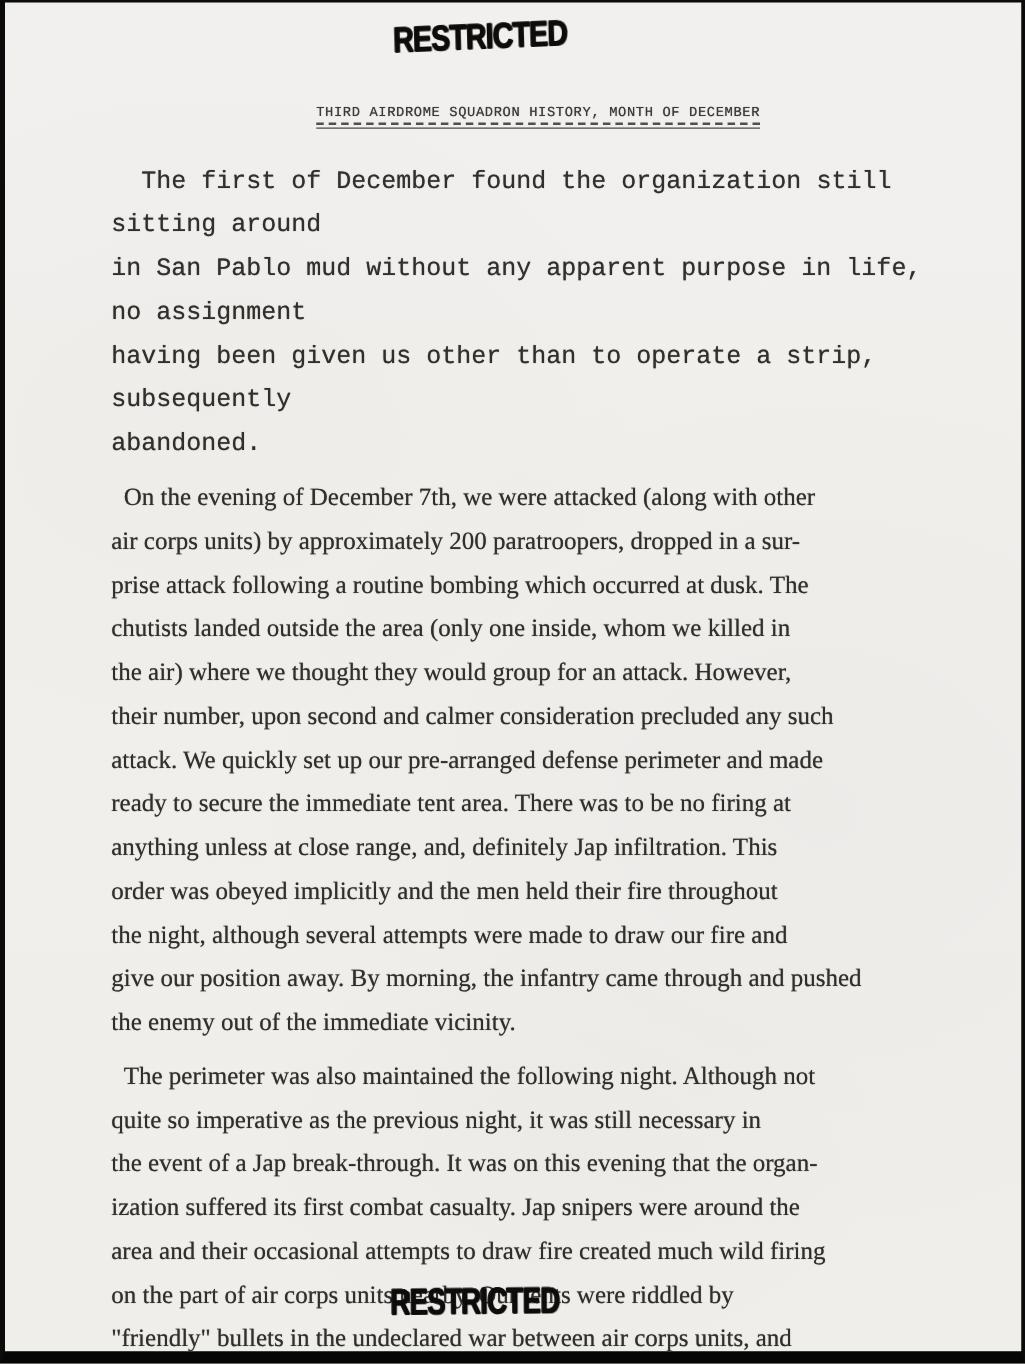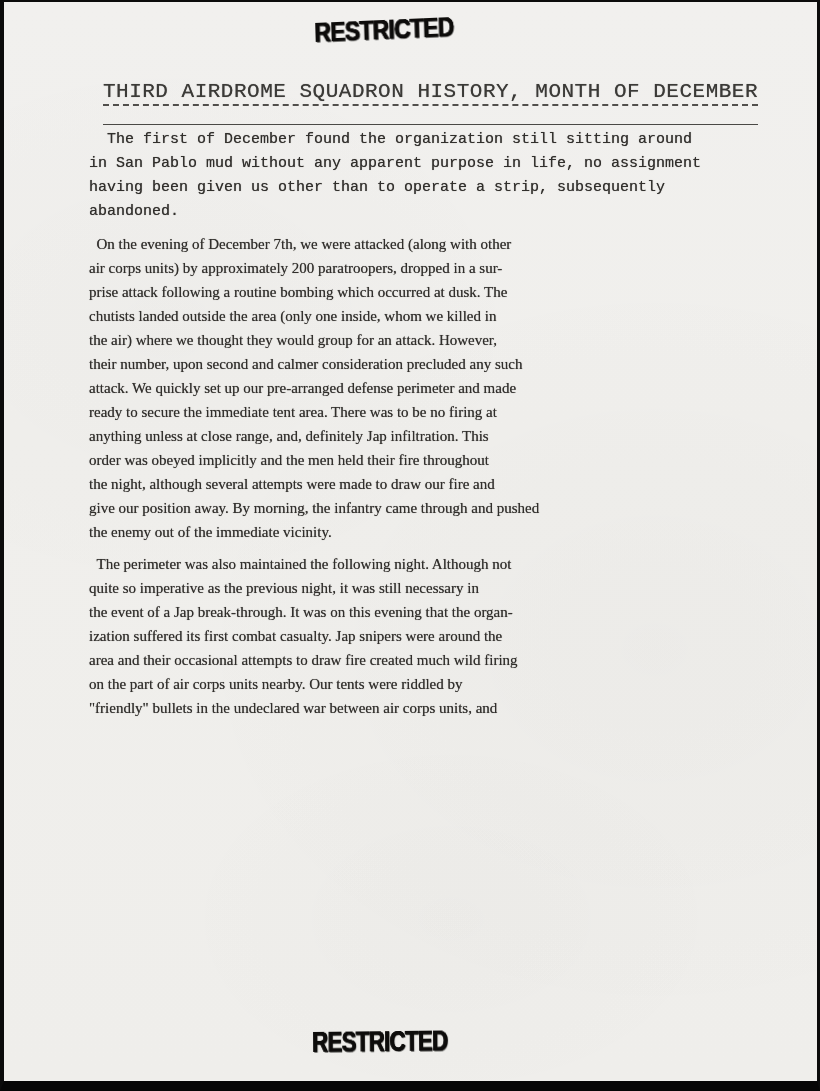--- a/index.html
+++ b/index.html
@@ -55,43 +55,43 @@
 
   .doc-title-wrap {
     position: absolute;
     top: 78px;
     left: 0;
     width: 100%;
     text-align: center;
   }
   .doc-title {
     display: inline-block;
-    font-size: 21px;
+    font-size: 11px;
     letter-spacing: 0.5px;
     color: #3b3a37;
     text-shadow: 0 0 0.7px rgba(59,58,55,0.8);
     border-bottom: 1.5px solid #4a4946;
-    padding-bottom: 18px;
+    padding-bottom: 2px;
     margin-left: 40px;
   }
   .doc-title::after {
     content: "";
     display: block;
     margin-top: 1px;
     border-bottom: 2px dashed #514f4c;
   }
 
   .body-text {
     position: absolute;
     top: 126px;
     left: 85px;
     width: 665px;
     color: #312f2c;
-    font-size: 15px;
-    line-height: 24px;
+    font-size: 20px;
+    line-height: 35px;
     text-shadow: 0 0 0.7px rgba(49,47,44,0.75);
   }
   .body-text p {
     margin: 0;
     white-space: pre-wrap;
   }
   .body-text p + p {
     margin-top: 8px;
     font-family: Liberation Serif, serif;
   }

